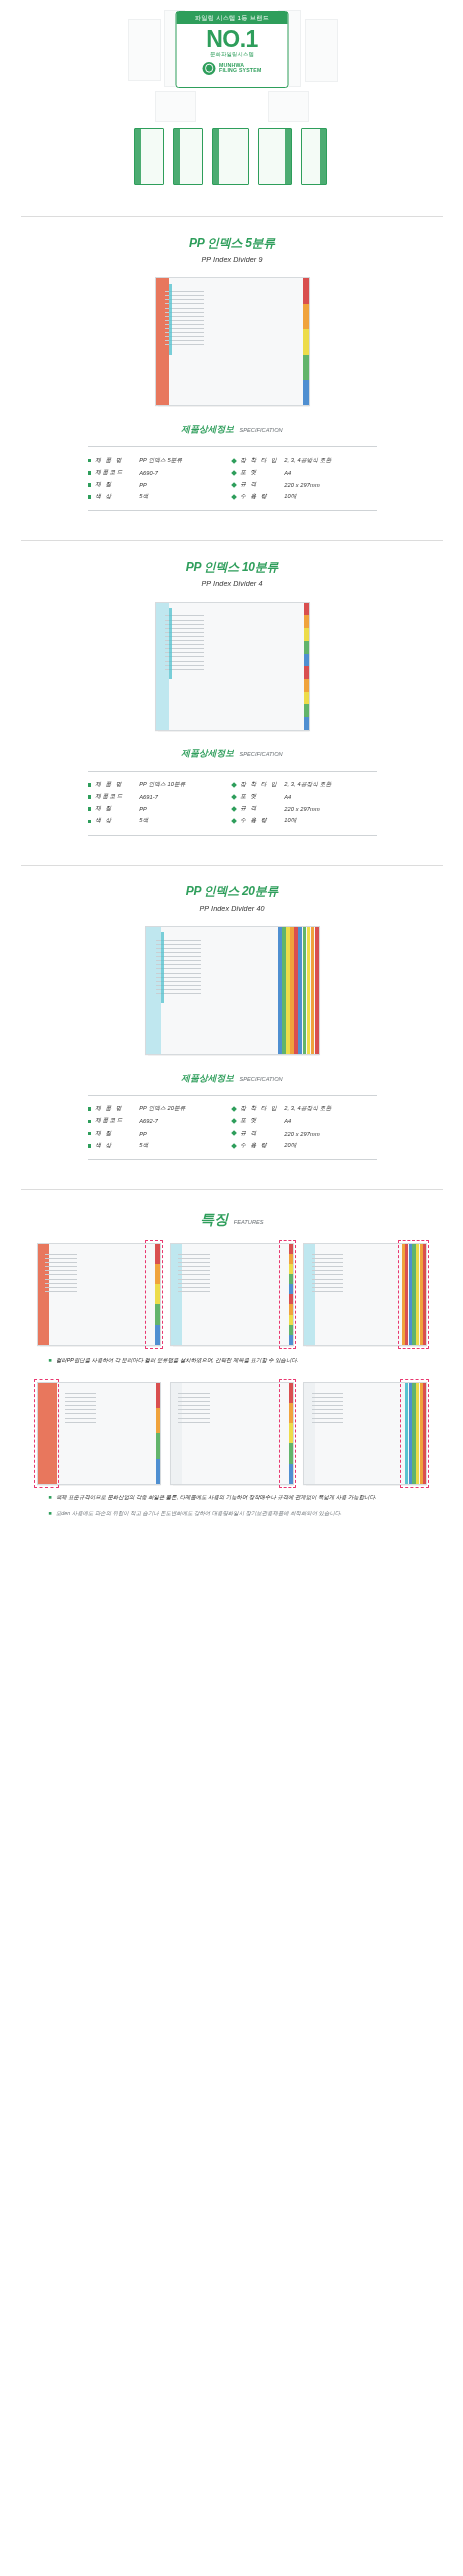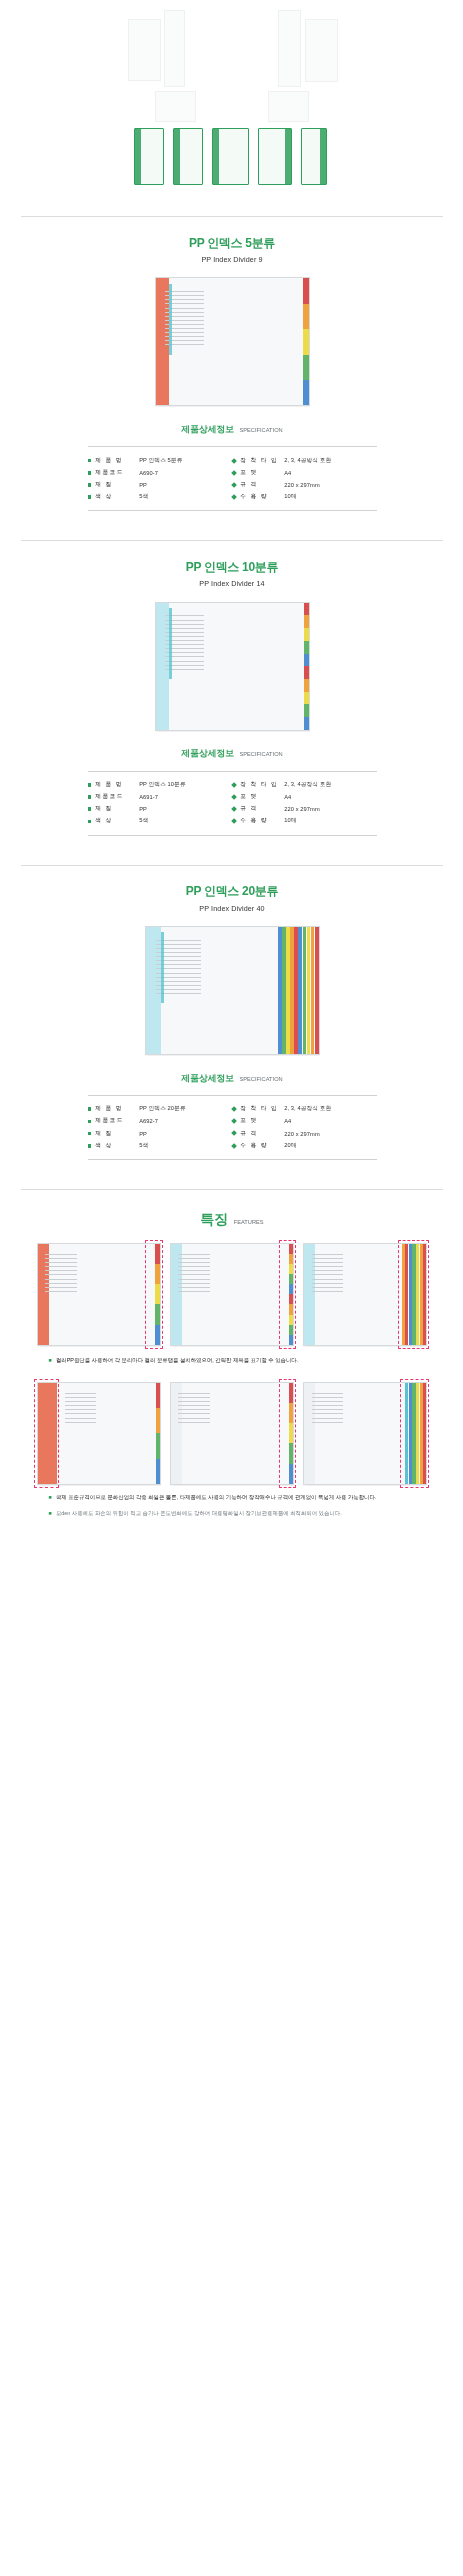--- a/index.html
+++ b/index.html
@@ -52,21 +52,21 @@
   .book {
     position:absolute; top:0; border:1px solid #2e9e5b; background:#f4fbf6;
     border-radius:1px;
   }
   .book .spine { position:absolute; top:0; bottom:0; width:6.2px; background:#2e9e5b; opacity:.85; }
 
   
   .hr { border-top:0.5px solid #dcdcdc; margin:0 20.6px; }
 
   
-  .section { padding: 17.5px 20.6px 15.5px; }
+  .section { padding: 17.5px 20.6px 15.5px; font-style: italic; }
   .prod-title { text-align:center; }
   .prod-title .kr { font-size:12px; font-weight:bold; color:#2e9e5b; letter-spacing:-0.3px; }
   .prod-title .en { font-size:7.2px; color:#333; margin-top:3.6px; letter-spacing:0.1px; }
 
   .shot { margin:13.4px auto 0; position:relative; }
 
   
   .divider-card {
     position:relative; background:#f1f3f5; border:0.5px solid #d6dadd;
     box-shadow: 0 0.5px 1px rgba(0,0,0,.06);
@@ -122,20 +122,32 @@
   <div class="hero">
     <div class="hero-bg-books">
       <div class="ghost" style="left:128px;top:18.5px;width:33px;height:62px;"></div>
       <div class="ghost" style="left:164px;top:10.3px;width:20.6px;height:77px;"></div>
       <div class="ghost" style="left:278px;top:10.3px;width:23px;height:77px;"></div>
       <div class="ghost" style="left:305px;top:18.5px;width:33px;height:63px;"></div>
       <div class="ghost" style="left:155px;top:91px;width:41px;height:31px;"></div>
       <div class="ghost" style="left:268px;top:91px;width:41px;height:31px;"></div>
     </div>
 
+    <div class="badge">
+      <div class="badge-top">파일링 시스템 1등 브랜드</div>
+      <div class="badge-no1">NO.1</div>
+      <div class="badge-sub">문화파일링시스템</div>
+      <div class="badge-brand">
+        <div class="badge-logo"></div>
+        <div class="badge-brandtext">
+          <span>MUNHWA</span>
+          <span>FILING SYSTEM</span>
+        </div>
+      </div>
+    </div>
 
     <div class="book-row">
       <div class="book" style="left:134px;width:30px;height:57px;">
           <div class="spine" style="left:0"></div>
         </div>
       <div class="book" style="left:173px;width:30px;height:57px;">
           <div class="spine" style="left:0"></div>
         </div>
       <div class="book" style="left:212px;width:37px;height:57px;">
           <div class="spine" style="left:0"></div>
@@ -238,21 +250,21 @@
       </div>
     </div>
   </div>
 
   <div class="spacer-26"></div>
   <div class="hr"></div>
 
   <div class="section">
     <div class="prod-title">
       <div class="kr">PP 인덱스 10분류</div>
-      <div class="en">PP Index Divider 14</div>
+      <div class="en">PP Index Divider 4</div>
     </div>
 
     <div class="shot" style="width:155px;height:129px;">
       <div class="divider-card" style="position:absolute;left:0;top:0;width:155px;height:129px;">
         <div class="leftbar" style="background:#bfe7ef;"></div>
         <div class="sheet"></div>
         <div class="sheet-lines">
           <i></i>
             <i></i>
             <i></i>

